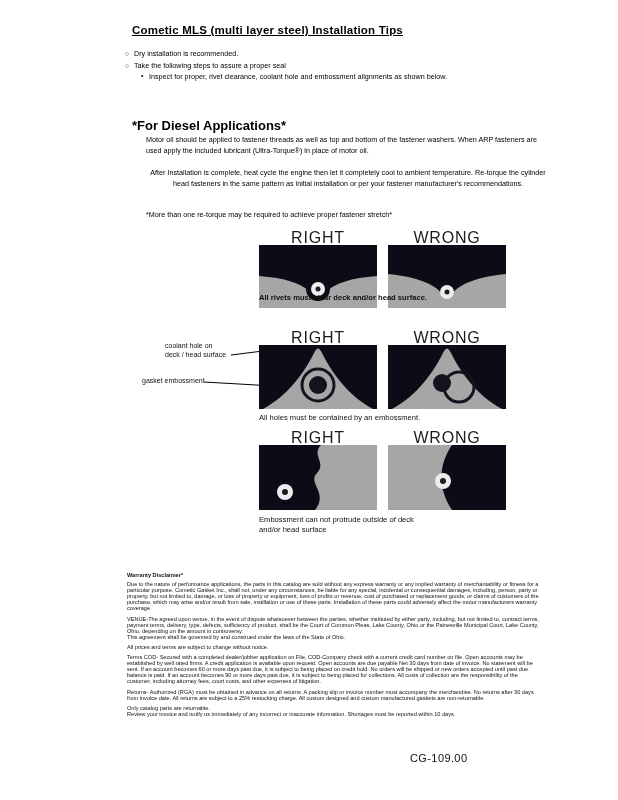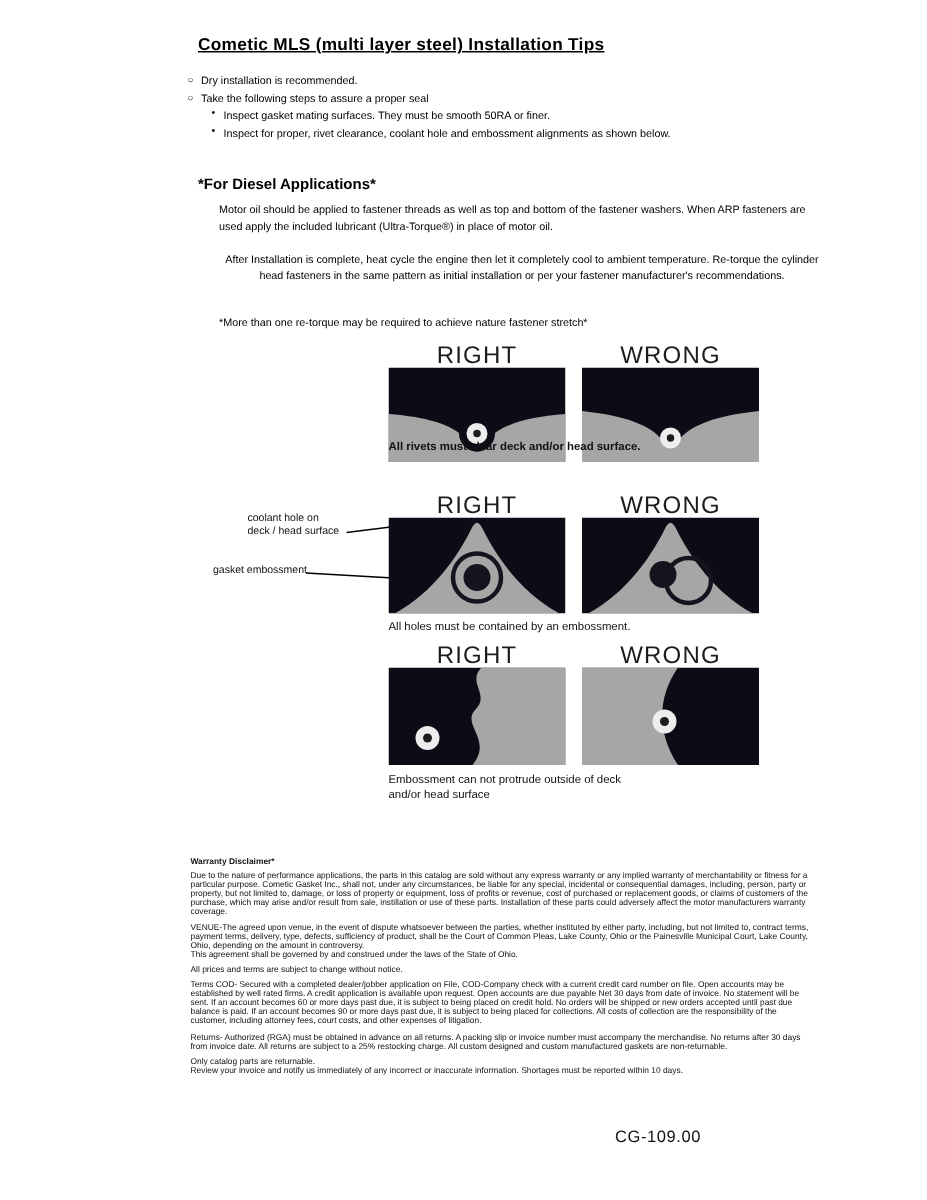--- a/index.html
+++ b/index.html
@@ -12,21 +12,21 @@
   .title {
     position:absolute; left:110px; top:24px;
     font-size:11.5px; font-weight:bold; text-decoration:underline;
     letter-spacing:0.2px;
   }
   .tips { position:absolute; left:103px; top:49px; font-size:7.2px; }
   .tip { display:flex; align-items:flex-start; height:11.5px; }
   .tip .b { width:9px; font-size:6.5px; line-height:9px; }
   .subtips { margin-left:16px; }
   .subtips .b { width:8px; font-size:7px; line-height:8.5px; }
-  .diesel-h { position:absolute; left:110px; top:118px; font-size:10px; font-weight:bold; }
+  .diesel-h { position:absolute; left:110px; top:118px; font-size:13px; font-weight:bold; }
   .body { position:absolute; left:110px; width:404px; font-size:7.2px; line-height:10.6px;margin-left:14px; }
   .para1 { top:135px; }
   .para2 { top:168px;text-align:center; }
   .note  { top:210px; }
   .flabel {
     position:absolute; width:118px; text-align:center;
     font-size:16px; color:#1c1c1c; letter-spacing:0.8px;
   }
   .fig { position:absolute; display:block; }
   .col-l { left:237px; }
@@ -56,33 +56,29 @@
       <span class="b">○</span>
       <span>Dry installation is recommended.</span>
     </div>
     <div class="tip">
       <span class="b">○</span>
       <span>Take the following steps to assure a proper seal</span>
     </div>
     <div class="subtips">
       <div class="tip">
         <span class="b">•</span>
-        <span>Inspect gasket mating surfaces.  They must be smooth 50RA or finer.</span>
-      </div>
-      <div class="tip">
-        <span class="b">•</span>
         <span>Inspect for proper, rivet clearance, coolant hole and embossment alignments as shown below.</span>
       </div>
     </div>
   </div>
 
   <h2 class="diesel-h">*For Diesel Applications*</h2>
   <p class="body para1">Motor oil should be applied to fastener threads as well as top and bottom of the fastener washers. When ARP fasteners are used apply the included lubricant (Ultra-Torque®) in place of motor oil.</p>
   <p class="body para2">After Installation is complete, heat cycle the engine then let it completely cool to ambient temperature. Re-torque the cylinder head fasteners in the same pattern as initial installation or per your fastener manufacturer's recommendations.</p>
-  <p class="body note">*More than one re-torque may be required to achieve nature fastener stretch*</p>
+  <p class="body note">*More than one re-torque may be required to achieve proper fastener stretch*</p>
 
   <div class="flabel col-l r1l">RIGHT</div>
   <div class="flabel col-r r1l">WRONG</div>
   <svg class="fig col-l r1f" width="118" height="63" viewBox="0 0 118 63">
     <rect width="118" height="63" fill="#0d0c16"></rect>
     <path d="M0,31 C26,33 42,38 51,47 C55,51 54,56 59,56 C64,56 63,51 67,47 C76,38 92,33 118,31 L118,63 L0,63 Z" fill="#a6a6a6"></path>
     <circle cx="59" cy="44" r="9.5" fill="none" stroke="#0d0c16" stroke-width="5"></circle>
     <circle cx="59" cy="44" r="7" fill="#ededed"></circle>
     <circle cx="59" cy="44" r="2.5" fill="#1c1c1c"></circle>
   </svg>

